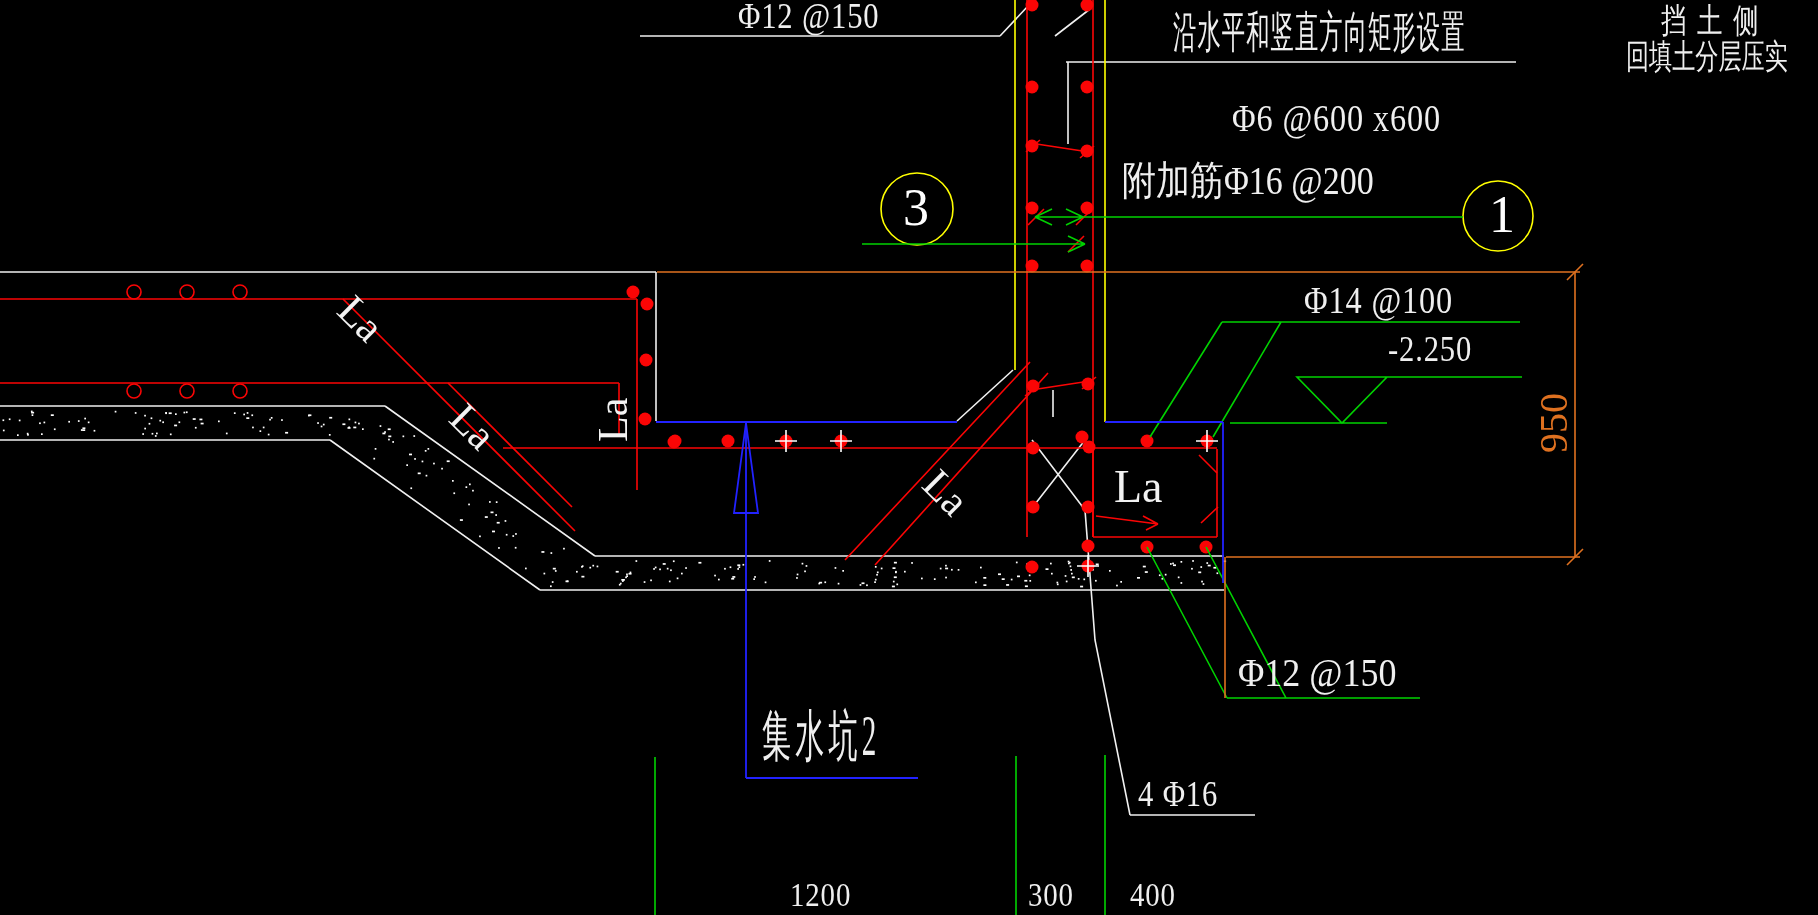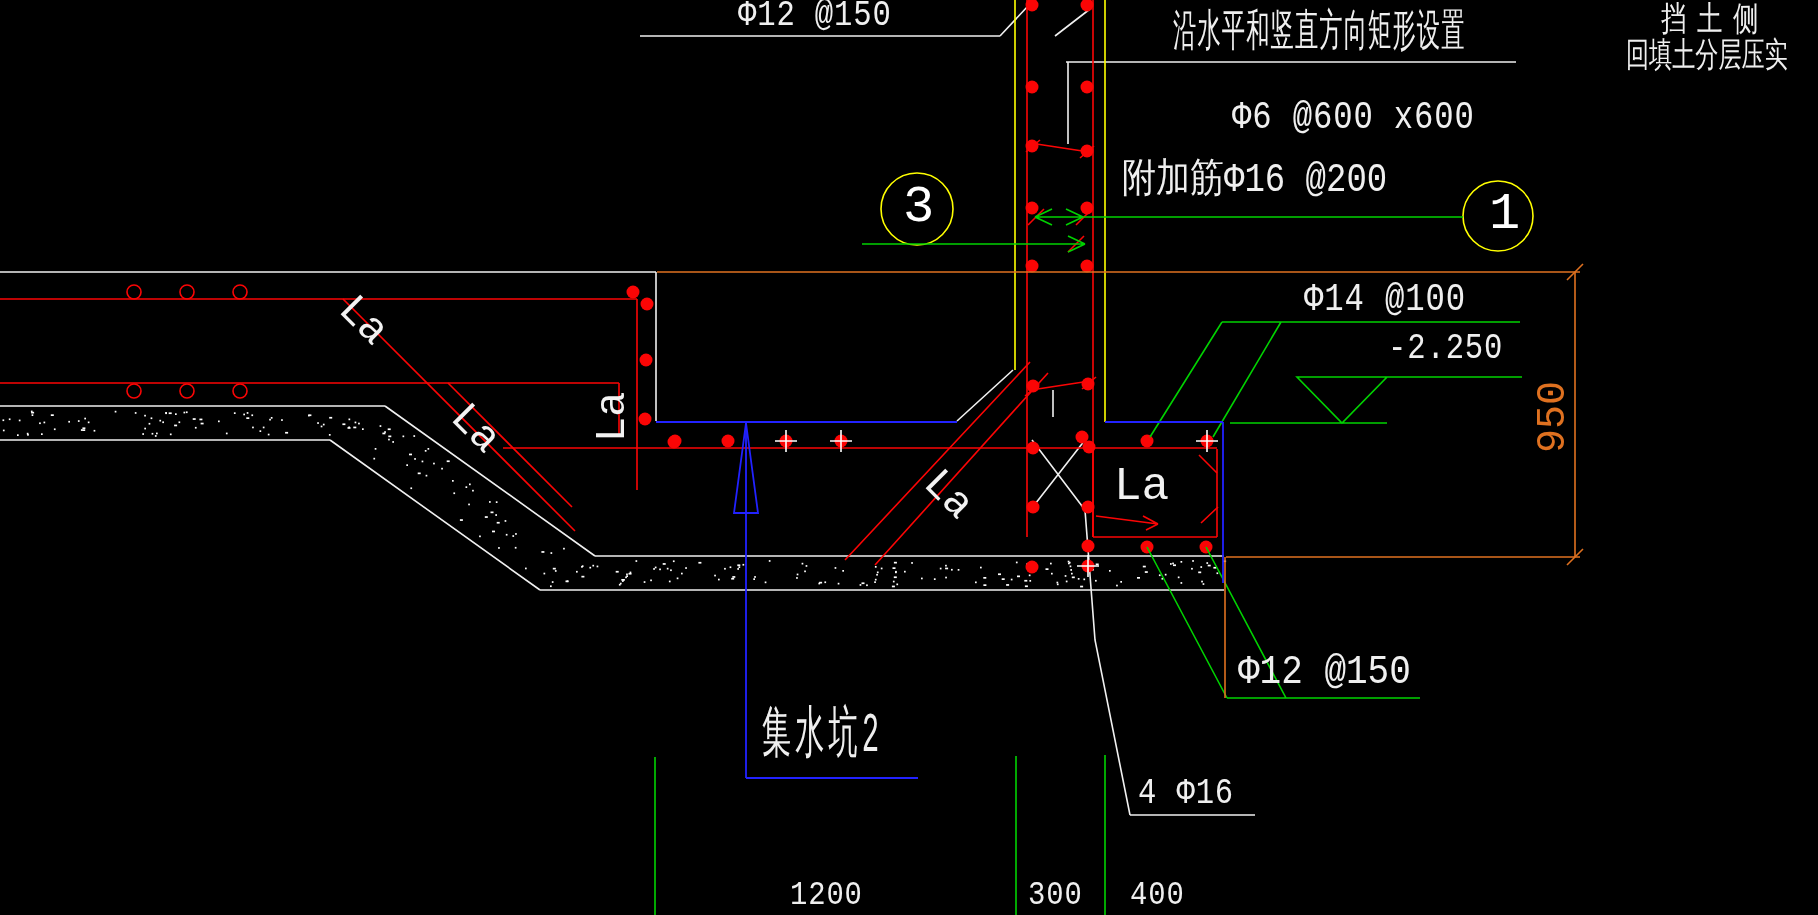--- a/index.html
+++ b/index.html
@@ -1,17 +1,17 @@
 <!DOCTYPE html>
 <html><head>
 <meta charset="utf-8">
 <style>
   html,body{margin:0;padding:0;background:#000;width:1818px;height:915px;overflow:hidden;}
   #stage{position:relative;width:1618px;height:915px;background:#000;
-         font-family:Liberation Mono, monospace;color:#fff;padding-left:15px;}
+         font-family:Liberation Serif, serif;color:#fff;padding-left:15px;}
   #cad{position:absolute;left:0;top:0;}
   .txt{position:absolute;white-space:nowrap;line-height:1;color:#efefef;
        transform-origin:left top;}
   .num{font-size:38px;transform:scaleX(0.85);letter-spacing:1px;}
   .cn {font-size:44px;transform:scaleX(0.53);letter-spacing:2px;}
   .la {font-size:42px;color:#f2f2f2;}
   .sec{font-size:52px;color:#fff;font-weight:200;}
   .orange{color:#df7120;}
 </style>
 </head>

